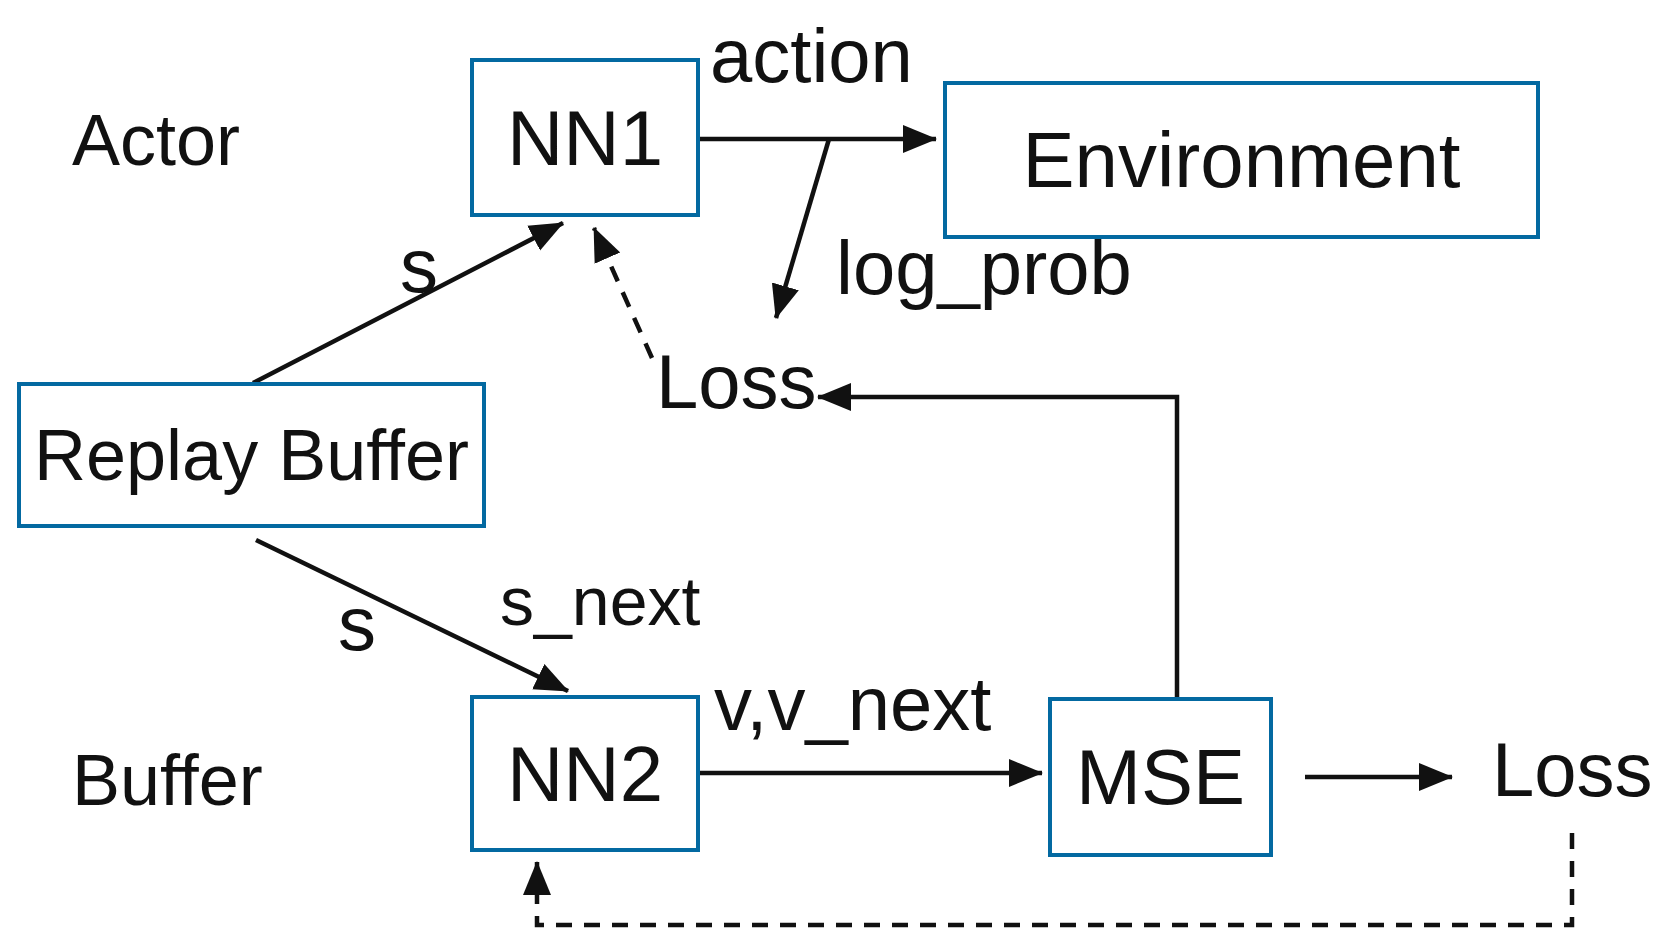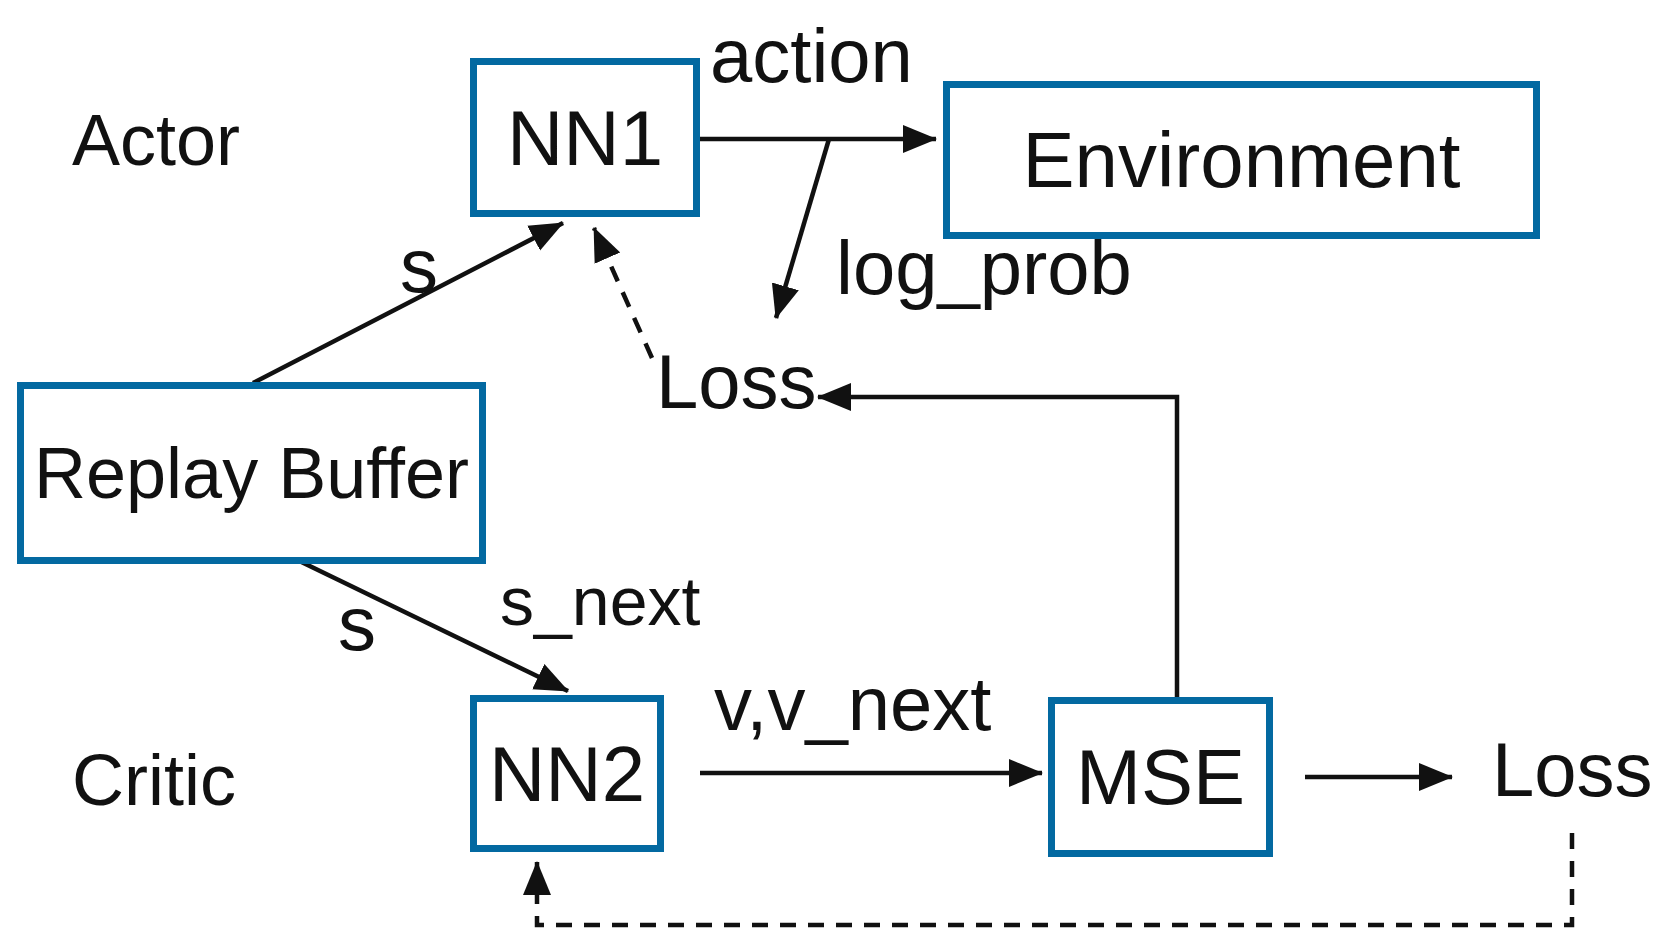--- a/index.html
+++ b/index.html
@@ -27,33 +27,33 @@
     stroke: #111111;
     stroke-width: 4.5;
     fill: none;
   }
   .wire.dashed {
     stroke-dasharray: 16 12;
   }
   .node {
     position: absolute;
     box-sizing: border-box;
-    border: 7px solid #0369a1;
+    border: 4px solid #0369a1;
     background: #ffffff;
     display: flex;
     align-items: center;
     justify-content: center;
     font-size: 78px;
     line-height: 1;
     white-space: nowrap;
   }
   .node.nn1        { left: 470px;  top: 58px;  width: 230px; height: 159px; }
   .node.environment{ left: 943px;  top: 57px;  width: 597px; height: 158px; margin-top: 24px; }
-  .node.replay     { left: 17px;   top: 382px; width: 469px; height: 182px; font-size: 72px; }
-  .node.nn2        { left: 470px;  top: 695px; width: 194px; height: 157px; }
+  .node.replay     { left: 17px;   top: 382px; width: 469px; height: 146px; font-size: 72px; }
+  .node.nn2        { left: 470px;  top: 695px; width: 230px; height: 157px; }
   .node.mse        { left: 1048px; top: 697px; width: 225px; height: 160px; }
   .lbl {
     position: absolute;
     line-height: 1.05;
     white-space: nowrap;
     font-size: 76px;
   }
   .lbl.section { font-size: 72px; margin-top: 17px; }
   .lbl.actor-label       { left: 72px;   top: 86px;  }
   .lbl.critic-label      { left: 72px;   top: 726px; }
@@ -112,21 +112,21 @@
   <div class="node nn2">
     <span>NN2</span>
   </div>
 
   <div class="node mse">
     <span>MSE</span>
   </div>
 
   <div class="lbl section actor-label">Actor</div>
 
-  <div class="lbl section critic-label">Critic</div>
+  <div class="lbl section critic-label">Buffer</div>
 
   <div class="lbl log-prob-label">log_prob</div>
 
   <div class="lbl action-label">action</div>
 
   <div class="lbl actor-loss-label">Loss</div>
 
   <div class="lbl s-top-label">s</div>
 
   <div class="lbl s-bottom-label">s</div>

